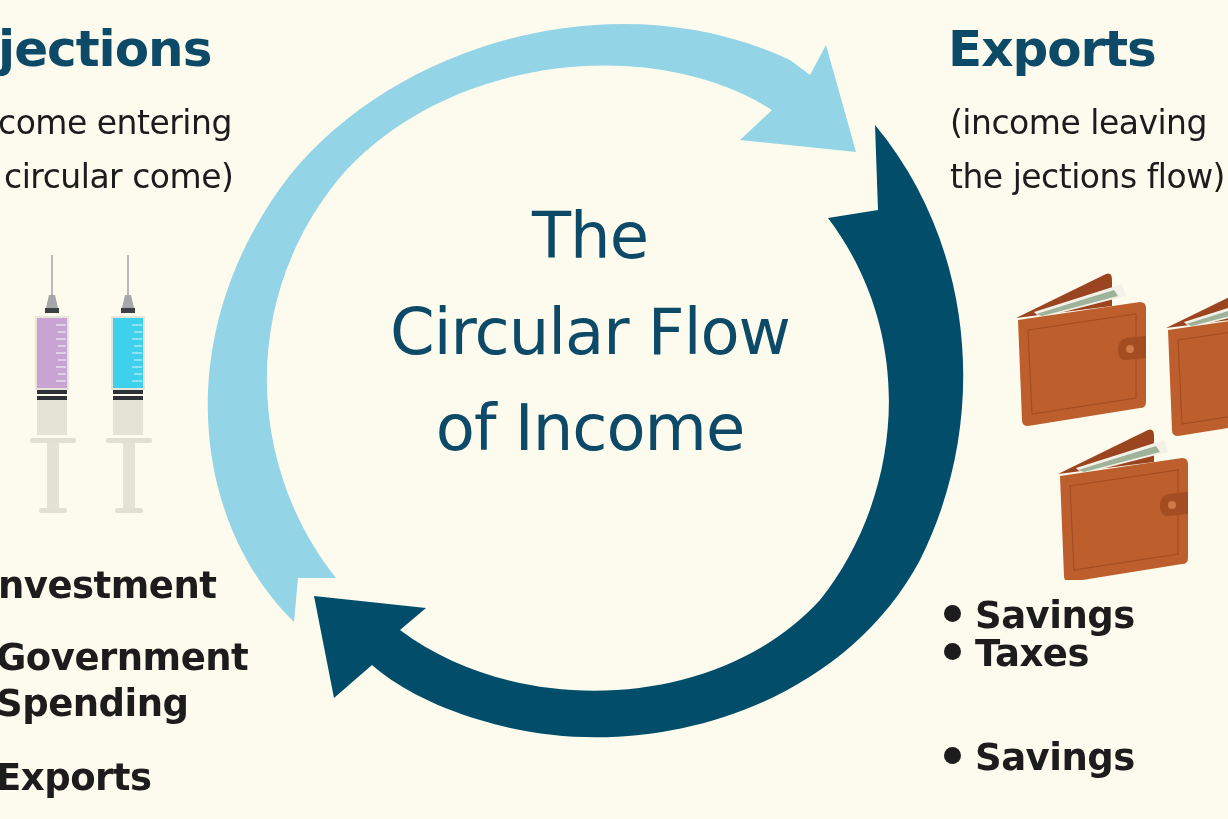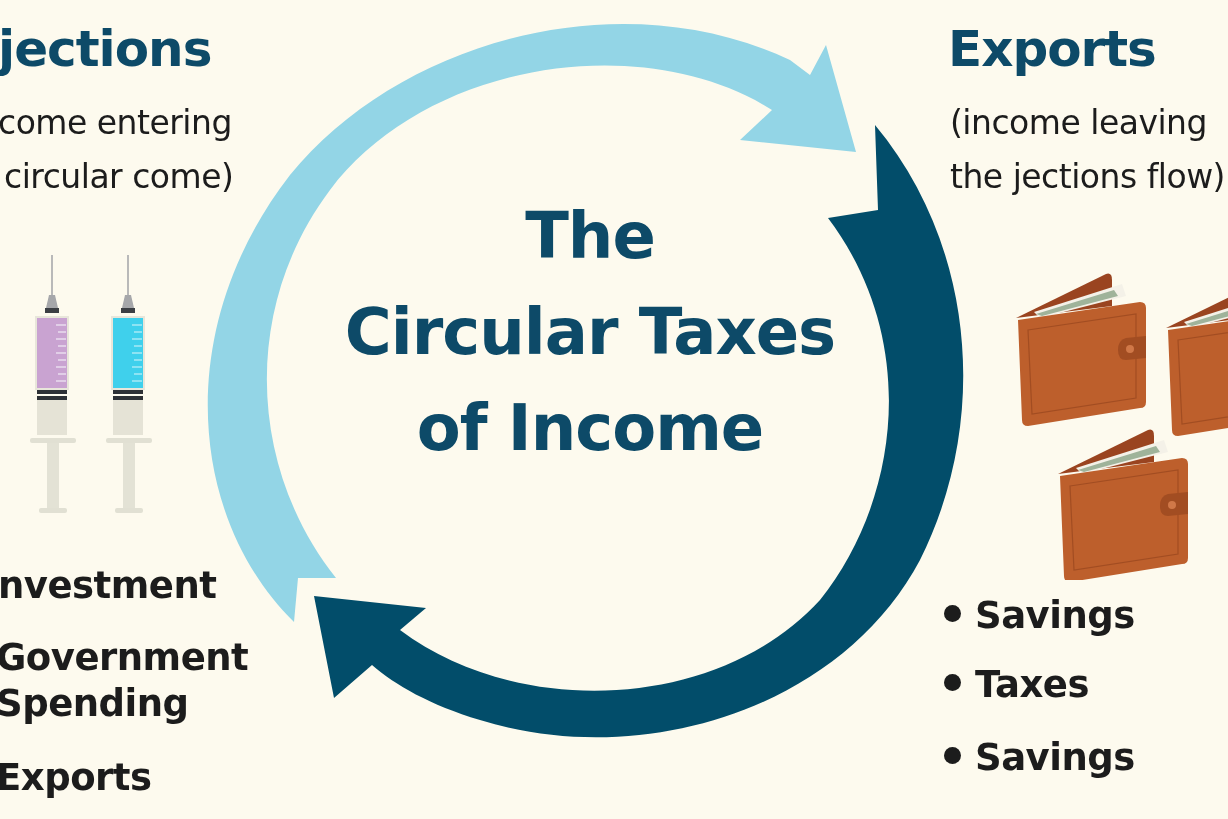--- a/index.html
+++ b/index.html
@@ -21,21 +21,21 @@
   .item {
     position: absolute; color: #1c1c1c; font-size: 37px; font-weight: 600;
     white-space: nowrap; letter-spacing: -0.5px;
   }
   .bullet-dot {
     display: inline-block; width: 17px; height: 17px; border-radius: 50%;
     background: #1c1c1c; margin-right: 14px; vertical-align: middle; position: relative; top: -4px;
   }
   .center-title {
     position: absolute; left: 340px; top: 188px; width: 500px;
-    text-align: center; color: #0d4a68; font-weight: bold;
+    text-align: center; color: #0d4a68; font-weight: normal;
     font-size: 64px; line-height: 96px; letter-spacing: -1px;
   }
   .center-title div { white-space: nowrap; }
   svg { position: absolute; left: 0; top: 0; }
 </style>
 </head>
 <body>
 
 <div class="stage">
 
@@ -59,21 +59,21 @@
                C 430 705 395 685 372 665
                L 334 698 L 314 596 L 426 608 L 400 630
                C 520 720 720 710 820 600
                C 900 500 920 340 828 218
                L 878 210 Z" fill="#024d6a"></path>
     </g>
   </svg>
 
   <div class="center-title">
     <div>The</div>
-    <div>Circular Taxes</div>
+    <div>Circular Flow</div>
     <div>of Income</div>
   </div>
 
   <div class="heading" style="left:-2px; top:20px;">jections</div>
   <div class="sub" style="left:-2px; top:96px;">come entering</div>
   <div class="sub" style="left:4px; top:150px;">circular come)</div>
 
   <svg width="200" height="280" viewBox="0 0 200 280" style="left:0; top:250px;">
     <g transform="translate(30,0)">
       <rect x="21" y="5" width="2" height="45" fill="#b9b9b9"></rect>
@@ -147,20 +147,20 @@
       </g>
     </defs>
     <use href="#wallet" x="24" y="16"></use>
     <use href="#wallet" x="174" y="26"></use>
     <use href="#wallet" x="66" y="172"></use>
   </svg>
 
   <div class="item" style="left:944px; top:594px;">
     <span class="bullet-dot"></span><span>Savings</span>
   </div>
-  <div class="item" style="left:944px; top:663px;">
+  <div class="item" style="left:944px; top:632px;">
     <span class="bullet-dot"></span><span>Taxes</span>
   </div>
   <div class="item" style="left:944px; top:736px;">
     <span class="bullet-dot"></span><span>Savings</span>
   </div>
 
 </div>
 
 </body></html>

